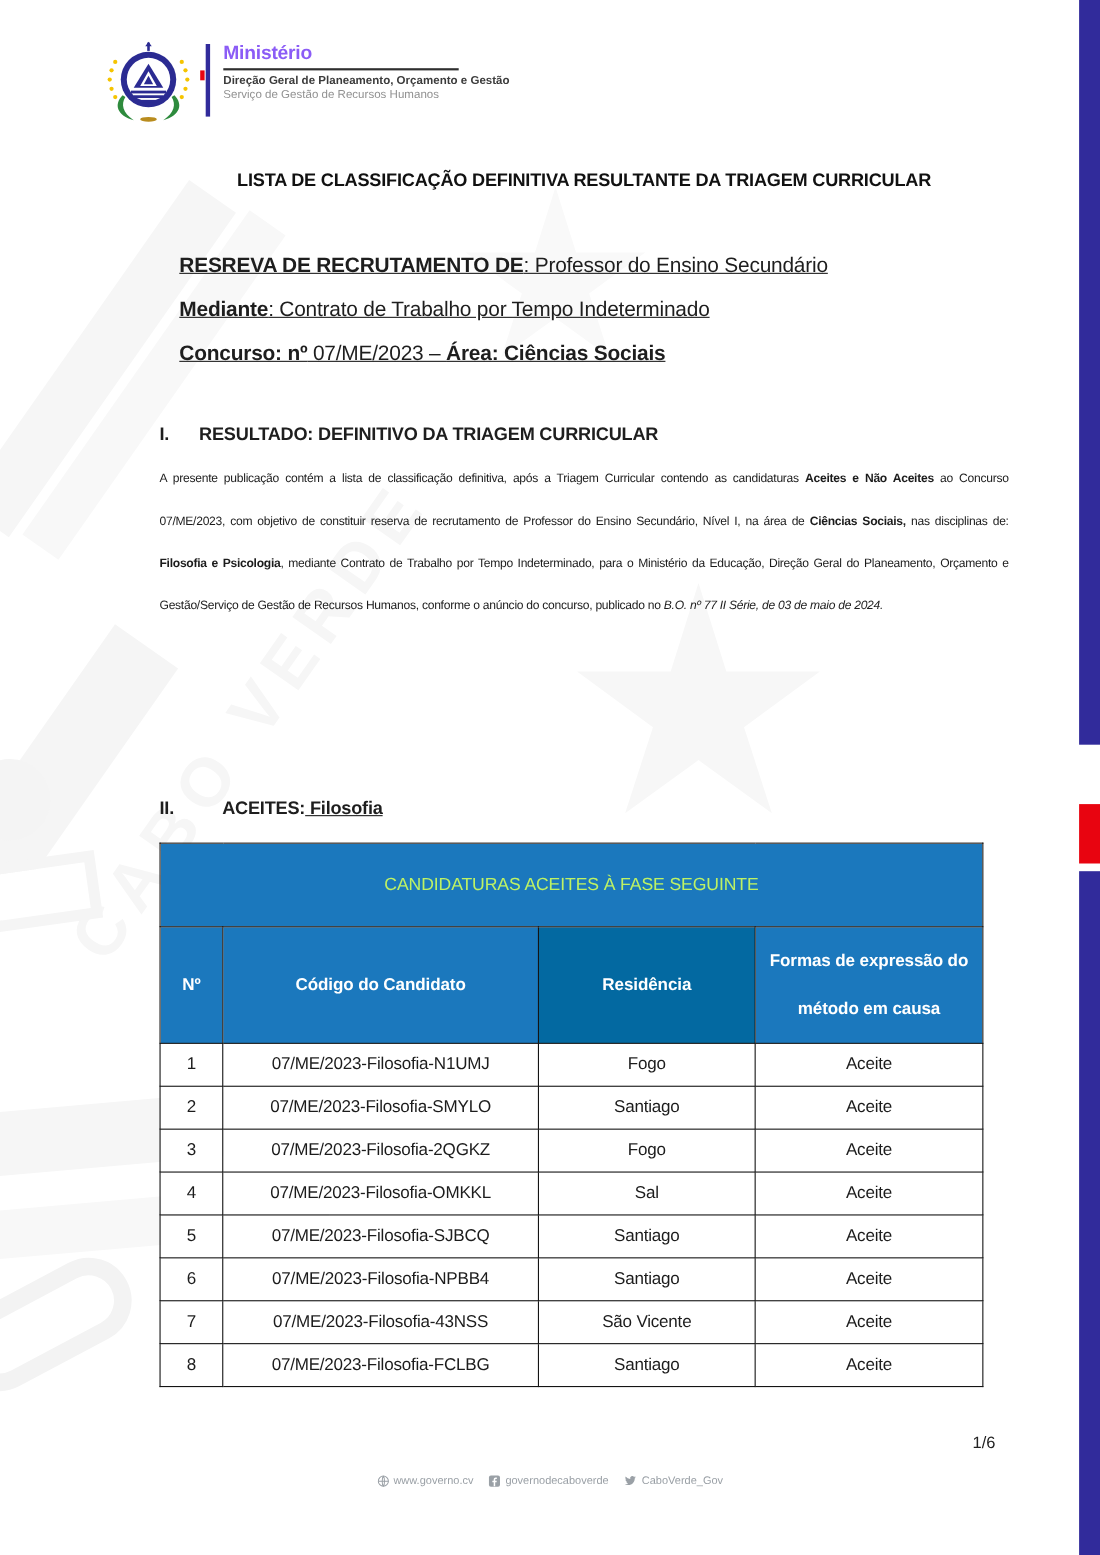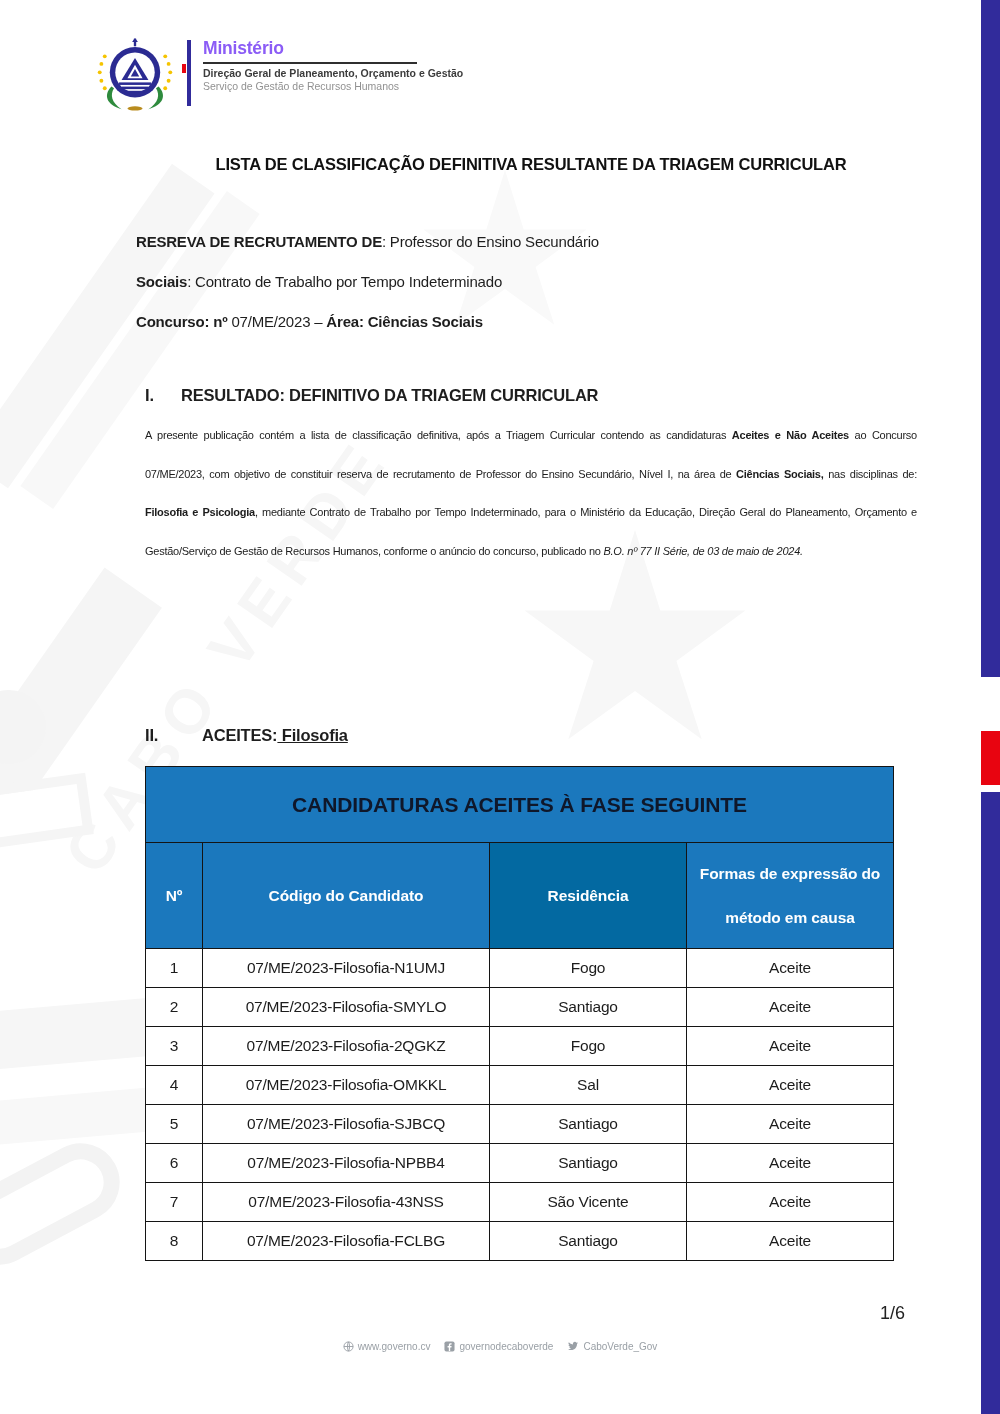--- a/index.html
+++ b/index.html
@@ -31,42 +31,42 @@
   .hdr-l1 { font-weight:bold; font-size:17.5px; line-height:20px; color:#8b5cf6; letter-spacing:-0.2px; }
   .hdr-l2 { font-weight:bold; font-size:20.5px; line-height:24px; color:#2b2b2b; letter-spacing:-0.2px; }
   .hdr-rule { width:214px; height:2px; background:#2f2f2f; margin:4px 0 3px 0; }
   .hdr-l3 { font-weight:bold; font-size:10.5px; line-height:13px; color:#3c3c3c; }
   .hdr-l4 { font-size:10.5px; line-height:13px; color:#919191; }
   
   .doc-title {
     position:absolute; left:145px; top:155px; width:772px; z-index:3;
     text-align:center; font-weight:bold; font-size:16.5px; letter-spacing:-0.2px; color:#111;
   }
-  .meta { position:absolute; left:136px; top:222px; width:790px; z-index:3; font-size:15px; }
+  .meta { position:absolute; left:163px; top:222px; width:790px; z-index:3; font-size:19px;text-decoration:underline; }
   .meta-line { line-height:40px; letter-spacing:-0.2px; }
   .b { font-weight:bold; }
   .sec1-head { position:absolute; left:145px; top:386px; z-index:3; font-weight:bold; font-size:16.5px; letter-spacing:-0.2px; }
   .sec-num { display:inline-block; width:36px; }
   .para {
     position:absolute; left:145px; top:416px; width:772px; z-index:3;
     font-size:11px; line-height:38.6px; text-align:justify; letter-spacing:-0.25px; color:#1c1c1c;
   }
   .sec2-head { position:absolute; left:145px; top:726px; z-index:3; font-weight:bold; font-size:16.5px; letter-spacing:-0.2px; }
   .sec2-num { display:inline-block; width:57px; }
   .u { text-decoration:underline;text-align:right; }
   
   .tbl-wrap { position:absolute; left:145px; top:766px; z-index:3; }
   table { border-collapse:collapse; table-layout:fixed; width:748px; }
   td, th { border:1px solid #141414; text-align:center; vertical-align:middle; overflow:hidden; }
-  .th-banner { height:76px; color:#0f172a; font-weight:bold; font-size:21px; letter-spacing:-0.1px; }
+  .th-banner { height:76px; color:#bef264; font-weight:normal; font-size:16px; letter-spacing:-0.1px; }
   .th-col { height:106px; color:#fff; font-weight:bold; font-size:15.5px; line-height:30px; letter-spacing:-0.1px; }
   .th-col.tall { line-height:44px; }
   .tbl-row td { height:39px; font-size:15.5px; letter-spacing:-0.2px; color:#1c1c1c; background:#fff; }
   
-  .page-num { position:absolute; left:845px; top:1303px; width:60px; z-index:3; text-align:right; font-size:18px; color:#222; }
+  .page-num { position:absolute; left:845px; top:1303px; width:60px; z-index:3; text-align:right; font-size:15px; color:#222; }
   .footer {
     position:absolute; left:0; top:1340px; width:1000px; z-index:3;
     display:flex; justify-content:center; align-items:center; gap:14px;
     font-size:10px; color:#9aa0a6;
   }
   .f-item { display:flex; align-items:center; gap:4px; }
   .f-item svg { display:block; }
 </style>
 </head>
 <body>
@@ -128,21 +128,21 @@
       <div class="hdr-rule"></div>
       <div class="hdr-l3">Direção Geral de Planeamento, Orçamento e Gestão</div>
       <div class="hdr-l4">Serviço de Gestão de Recursos Humanos</div>
     </div>
   </div>
 
   <div class="doc-title">LISTA DE CLASSIFICAÇÃO DEFINITIVA RESULTANTE DA TRIAGEM CURRICULAR</div>
 
   <div class="meta">
     <div class="meta-line"><span class="b">RESREVA DE RECRUTAMENTO DE</span><span>:  Professor do Ensino Secundário</span></div>
-    <div class="meta-line"><span class="b">Sociais</span><span>: Contrato de Trabalho por Tempo Indeterminado</span></div>
+    <div class="meta-line"><span class="b">Mediante</span><span>: Contrato de Trabalho por Tempo Indeterminado</span></div>
     <div class="meta-line"><span class="b">Concurso:  nº</span><span> 07/ME/2023 – </span><span class="b">Área: Ciências Sociais</span></div>
   </div>
 
   <div class="sec1-head">
     <span class="sec-num">I.</span><span>RESULTADO: DEFINITIVO DA TRIAGEM CURRICULAR</span>
   </div>
   <div class="para"><span>A presente publicação contém a lista de classificação definitiva, após a Triagem Curricular contendo as candidaturas </span><span style="font-weight: bold;">Aceites e Não Aceites</span><span> ao Concurso 07/ME/2023, com objetivo de constituir reserva de recrutamento de  Professor do Ensino Secundário, Nível I,  na área de </span><span style="font-weight: bold;">Ciências Sociais,</span><span> nas disciplinas de: </span><span style="font-weight: bold;">Filosofia e Psicologia</span><span>, mediante  Contrato de Trabalho por Tempo Indeterminado, para o Ministério da Educação, Direção Geral do Planeamento, Orçamento e Gestão/Serviço de Gestão de Recursos Humanos, conforme o anúncio do concurso, publicado no </span><span style="font-style: italic;">B.O. nº 77 II Série, de 03 de maio de  2024.</span></div>
 
   <div class="sec2-head">
     <span class="sec2-num">II.</span><span>ACEITES:</span><span class="u"> Filosofia</span>

